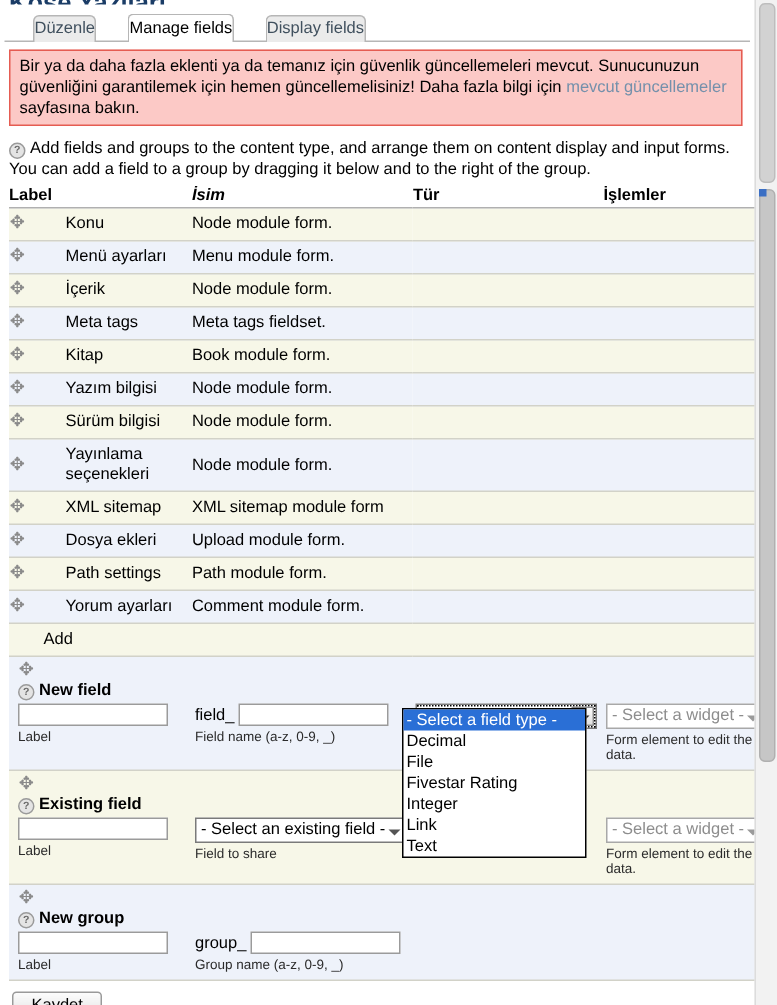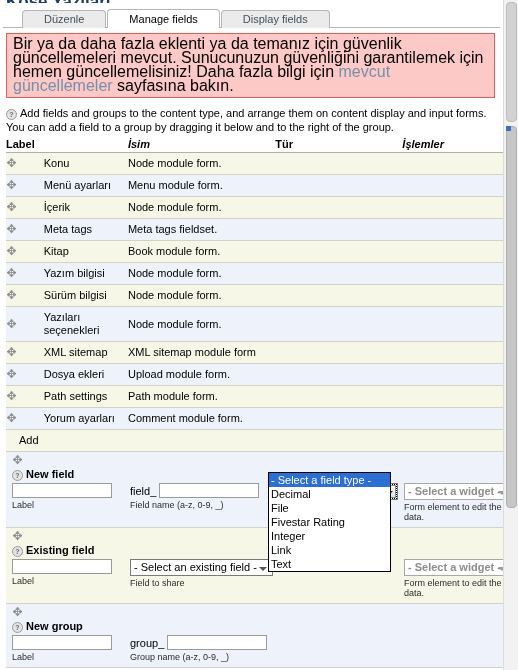--- a/index.html
+++ b/index.html
@@ -50,47 +50,47 @@
     position: absolute;
     left: 3px; right: 4px; bottom: 0;
     border-bottom: 1px solid #b6b6b6;
   }
   .tab {
     display: inline-block;
     position: relative;
     z-index: 2;
     height: 18px;
     line-height: 17px;
-    padding: 0 21px;
+    padding: 0 0;
     font-size: 11px;
     color: #40505e;
     background: #ebebeb;
     border: 1px solid #b6b6b6;
     border-bottom: none;
     border-radius: 4px 4px 0 0;
-    margin-right: 1px;
+    margin-right: 21px;
     box-sizing: border-box;
     vertical-align: bottom;
     cursor: pointer;
   }
   .tab.active {
     background: #ffffff;
     font-weight: normal;
     color: #000;
     height: 19px;
     line-height: 18px;
   }
 
   
   .warning {
     margin: 5px 9px 0 6px;
     padding: 3px 6px 4px 6px;
     background: #fcc9c6;
     border: 1px solid #e55c52;
-    font-size: 16px;
+    font-size: 11px;
     line-height: 14px;
     color: #000;
   }
   .warning a {
     color: #7490ab;
     text-decoration: none;
   }
 
   
   .help {
@@ -125,21 +125,21 @@
     text-align: left;
     font-weight: bold;
     font-size: 11px;
     padding: 0 0 2px 0;
     border-bottom: 1px solid #b0b0b0;
     color: #000;
   }
   .col-label { width: 120px; }
   .col-name  { width: 145px; font-style: italic; }
   .col-type  { width: 125px; }
-  .col-ops   { width: 100px; font-style: italic; }
+  .col-ops   { width: 100px; }
 
   table.fields td {
     padding: 4px 0 4px 0;
     border-bottom: 1px solid #d2d2c8;
     vertical-align: middle;
     line-height: 13px;
   }
   tr.odd  td { background: #f7f7e8; }
   tr.even td { background: #eef2fa; }
   td.handle-cell {
@@ -155,21 +155,21 @@
     font-size: 12px;
     line-height: 11px;
     cursor: move;
     text-align: center;
   }
   td.label-cell { padding-left: 0; }
   td.name-cell  { padding-left: 4px; }
 
   tr.add-row td {
     background: #f7f7e8;
-    padding-left: 13px;
+    padding-left: 23px;
     border-bottom: 1px solid #d2d2c8;
   }
 
   
   .form-section {
     width: 498px;
     margin-left: 6px;
     background: #eef2fa;
     border-bottom: 1px solid #d2d2c8;
     position: relative;
@@ -252,21 +252,20 @@
     content: "";
     position: absolute;
     left: 3px; top: 5px;
     border-left: 4px solid transparent;
     border-right: 4px solid transparent;
     border-top: 4px solid #222;
   }
   .fake-select.disabled {
     color: #8d8d8d;
     border-color: #a8a8a8;
-    font-weight: bold;
   }
   .fake-select.disabled .plainarrow {
     position: absolute;
     right: 5px; top: 7px;
     border-left: 4px solid transparent;
     border-right: 4px solid transparent;
     border-top: 4px solid #9a9a9a;
   }
   .fake-select.plain .plainarrow {
     position: absolute;
@@ -423,21 +422,21 @@
       </tr>
       <tr class="odd">
         <td class="handle-cell"><span class="drag">✥</span></td>
         <td class="label-cell">Sürüm bilgisi</td>
         <td class="name-cell">Node module form.</td>
         <td></td>
         <td></td>
       </tr>
       <tr class="even">
         <td class="handle-cell"><span class="drag">✥</span></td>
-        <td class="label-cell" style="width:58px">Yazıları seçenekleri</td>
+        <td class="label-cell" style="width:58px">Yayınlama seçenekleri</td>
         <td class="name-cell">Node module form.</td>
         <td></td>
         <td></td>
       </tr>
       <tr class="odd">
         <td class="handle-cell"><span class="drag">✥</span></td>
         <td class="label-cell">XML sitemap</td>
         <td class="name-cell">XML sitemap module form</td>
         <td></td>
         <td></td>

